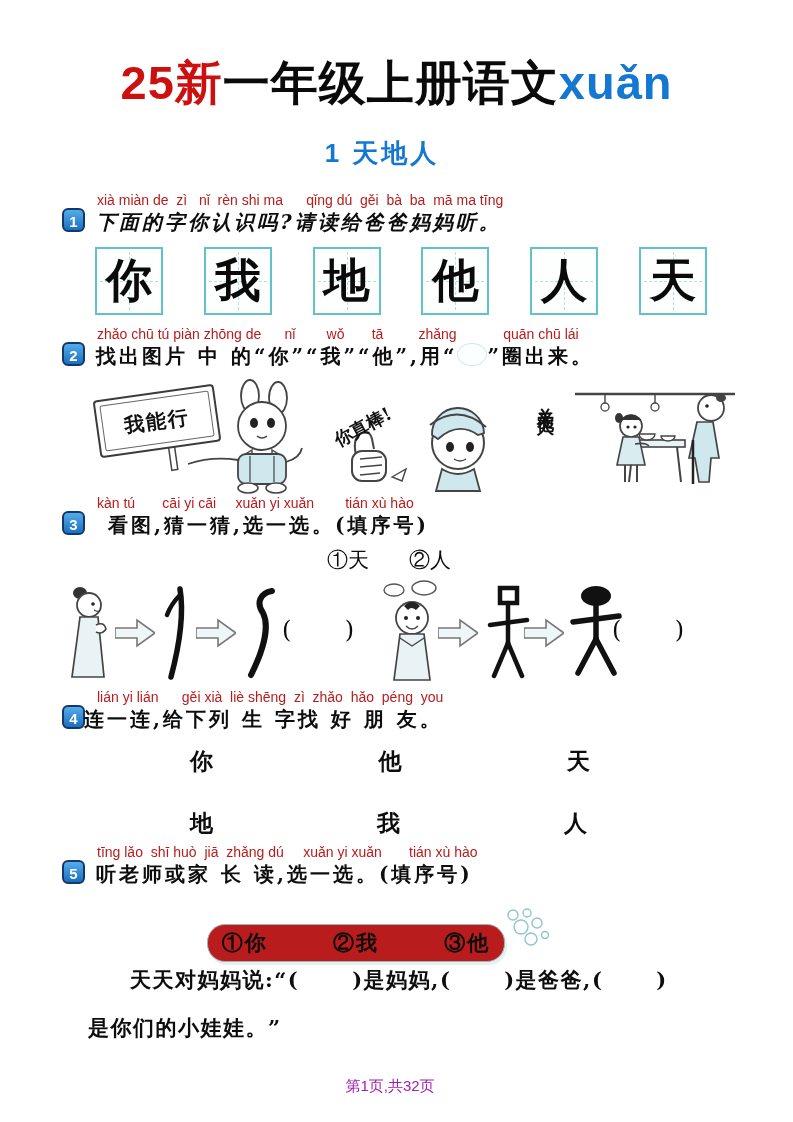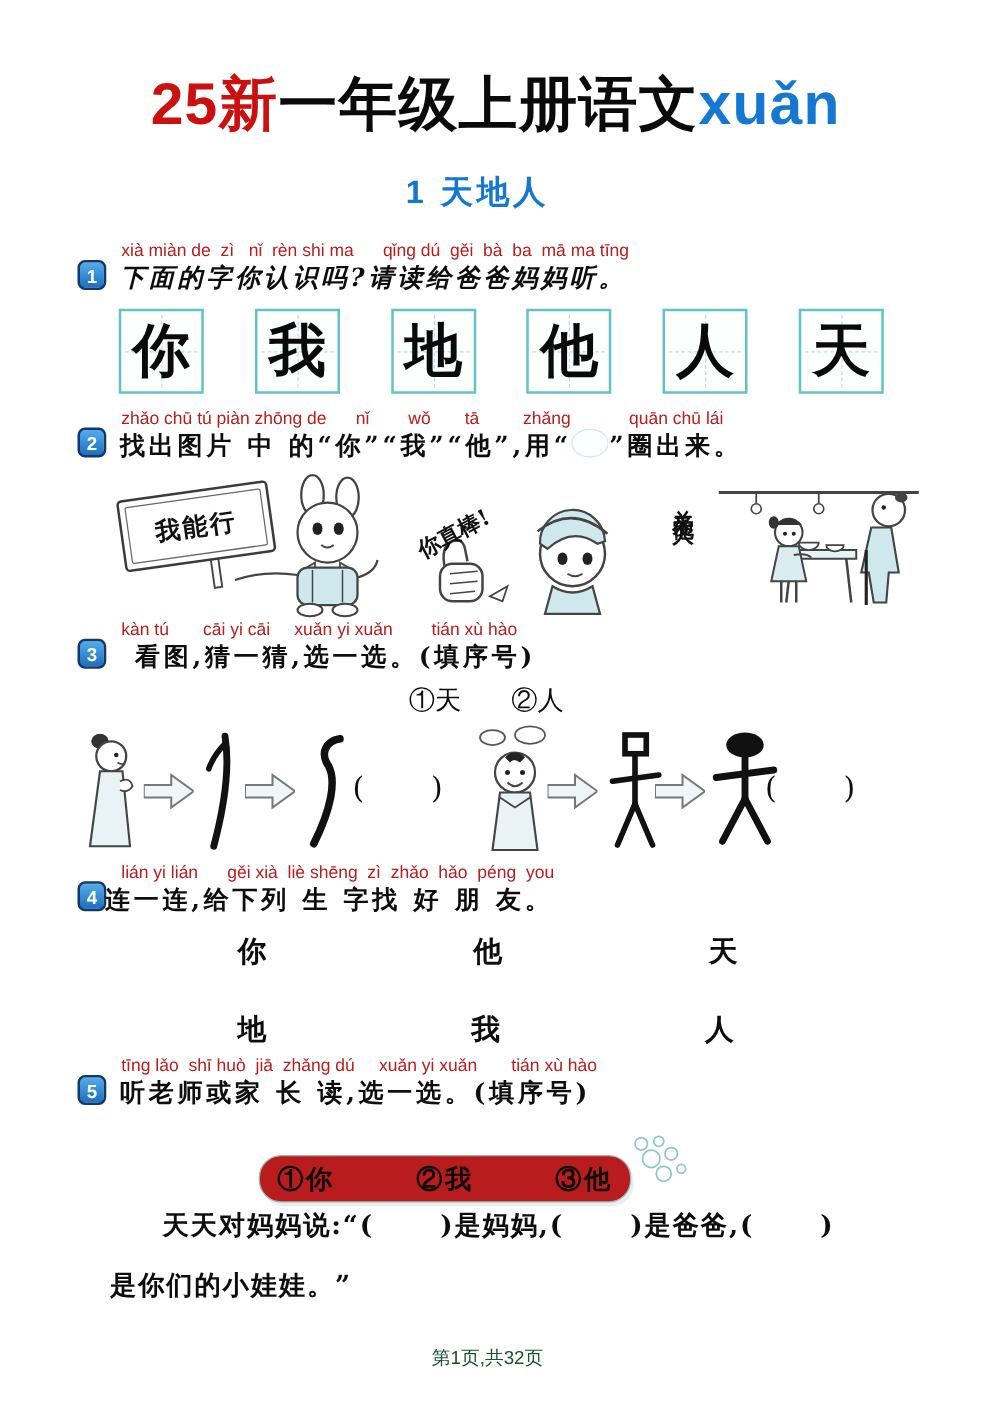--- a/index.html
+++ b/index.html
@@ -47,21 +47,21 @@
   .match-row{position:absolute;display:flex;justify-content:space-between;}
   .match-char{font-size:23px;font-weight:600;color:#0d0d0d;font-family:"DejaVu Serif",serif;}
   
   .pill{position:absolute;left:207px;top:908px;width:296px;height:36px;border:1.6px solid #9fb4b6;
       border-radius:18px;background:#b91c1c;display:flex;align-items:center;justify-content:center;
       box-shadow:2px 3px 0 #e3f1f2;margin-top:16px;}
   .pill-text{font-size:21px;font-weight:600;letter-spacing:2px;white-space:pre;
       font-family:"DejaVu Serif",serif;color:#0d0d0d;}
   .sentence{position:absolute;font-size:21px;font-weight:600;letter-spacing:1.5px;color:#0d0d0d;
       white-space:pre;font-family:"DejaVu Serif",serif;}
-  .footer{position:absolute;top:1077px;left:0;width:780px;text-align:center;font-size:15px;color:#14532d;}
+  .footer{position:absolute;top:1077px;left:0;width:780px;text-align:center;font-size:15px;color:#a21caf;}
   svg{display:block;}
 </style>
 </head>
 <body>
 
 <div class="page">
 
   <div class="main-title">
     <span class="t-red">25新</span><span class="t-black">一年级上册语文</span><span class="t-blue">xuǎn</span>
   </div>

